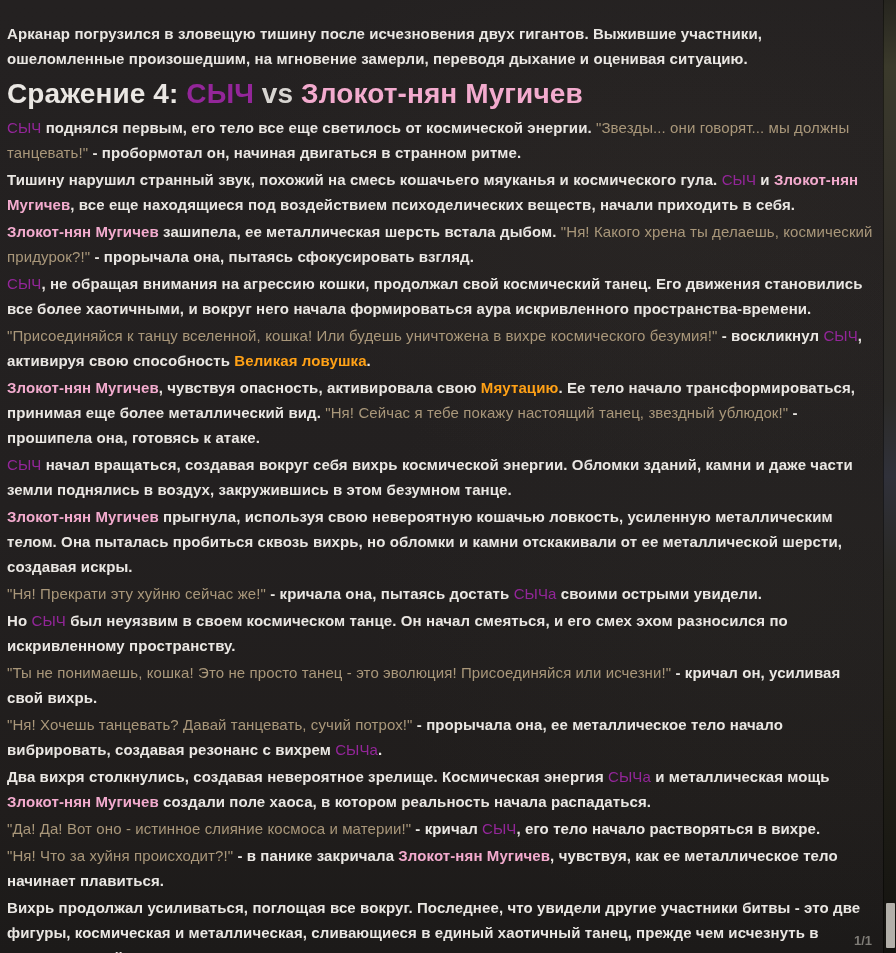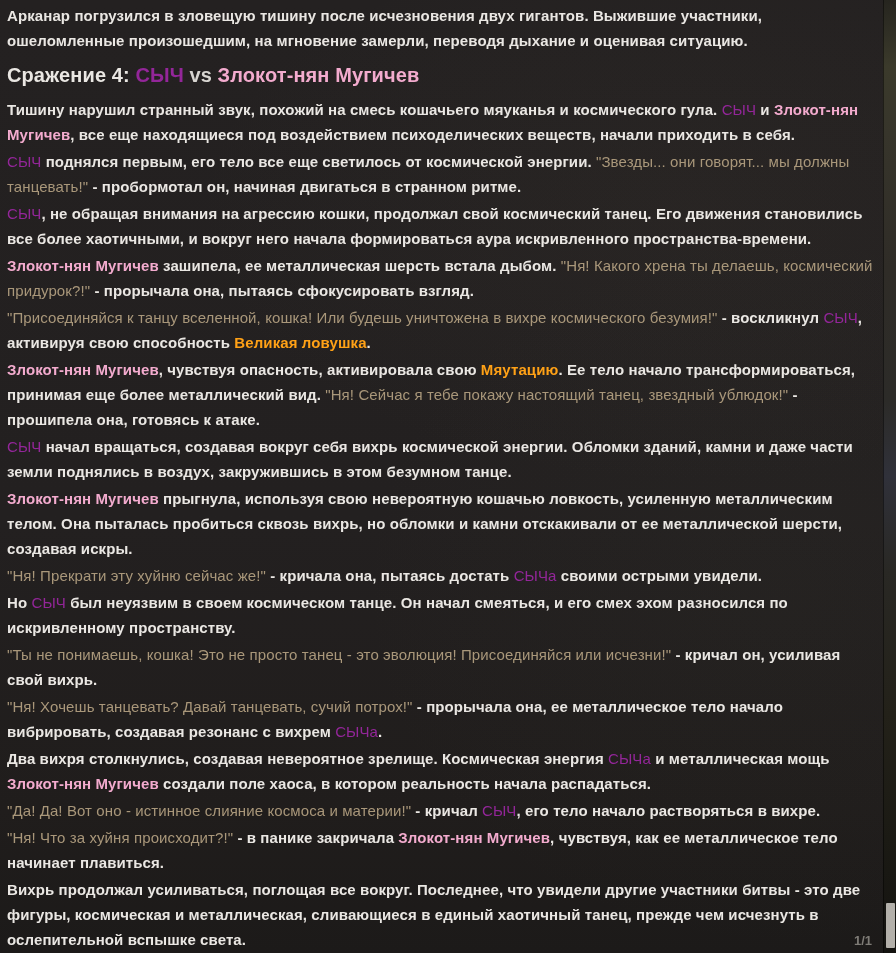--- a/index.html
+++ b/index.html
@@ -14,42 +14,42 @@
   .stage {
     position: relative;
     width: 896px;
     height: 953px;
   }
   
   .content {
     position: absolute;
     top: 0; left: 0; bottom: 0; right: 12px;
     box-sizing: border-box;
-    padding: 3px 8px 0 7px;
+    padding: 21px 8px 0 7px;
     background:
       radial-gradient(900px 500px at 78% 22%, rgba(100,90,72,0.08), transparent 55%),
       radial-gradient(700px 600px at 88% 62%, rgba(82,86,66,0.06), transparent 60%),
       linear-gradient(180deg, #242121 0%, #232020 55%, #201d1c 85%, #1c1a19 100%);
   }
   .para {
     margin: 0 0 2px 0;
     font-size: 15px;
     line-height: 25px;
     font-weight: 700;
     color: var(--c-body, #eae7e3);
     letter-spacing: 0.1px;
   }
   .seg-body     { color: var(--c-body, #eae7e3); font-weight: 700; }
   .seg-quote    { color: var(--c-quote, #a9977a); font-weight: 400; }
   .seg-sych     { color: var(--c-sych, #932699); font-weight: 400; }
   .seg-mugichev { color: var(--c-mugichev, #f3abce); font-weight: 700; }
   .seg-ability  { color: var(--c-ability, #ffa116); font-weight: 700; }
   h2.heading {
     margin: 9px 0 8px 0;
-    font-size: 20px;
+    font-size: 28px;
     line-height: 27px;
     font-weight: 700;
     color: var(--c-body, #eae7e3);
     letter-spacing: 0.1px;
   }
   h2.heading .seg-sych { font-weight: 700; }
   h2.heading .seg-vs   { color: #d8d5d1; }
   .page-indicator {
     position: absolute;
     right: 12px;
@@ -93,24 +93,24 @@
 <div class="stage">
   <div class="content">
 
     <div>
         <p class="para"><span class="seg-body">Арканар погрузился в зловещую тишину после исчезновения двух гигантов. Выжившие участники, ошеломленные произошедшим, на мгновение замерли, переводя дыхание и оценивая ситуацию.</span></p>
       </div>
 
     <h2 class="heading"><span class="seg-prefix">Сражение 4: </span><span class="seg-sych">СЫЧ</span><span class="seg-vs"> vs </span><span class="seg-mugichev">Злокот-нян Мугичев</span></h2>
 
     <div>
+        <p class="para"><span class="seg-sych">СЫЧ</span><span class="seg-body"> поднялся первым, его тело все еще светилось от космической энергии. </span><span class="seg-quote">"Звезды... они говорят... мы должны танцевать!"</span><span class="seg-body"> - пробормотал он, начиная двигаться в странном ритме.</span></p>
         <p class="para"><span class="seg-body">Тишину нарушил странный звук, похожий на смесь кошачьего мяуканья и космического гула. </span><span class="seg-sych">СЫЧ</span><span class="seg-body"> и </span><span class="seg-mugichev">Злокот-нян Мугичев</span><span class="seg-body">, все еще находящиеся под воздействием психоделических веществ, начали приходить в себя.</span></p>
-        <p class="para"><span class="seg-sych">СЫЧ</span><span class="seg-body"> поднялся первым, его тело все еще светилось от космической энергии. </span><span class="seg-quote">"Звезды... они говорят... мы должны танцевать!"</span><span class="seg-body"> - пробормотал он, начиная двигаться в странном ритме.</span></p>
+        <p class="para"><span class="seg-mugichev">Злокот-нян Мугичев</span><span class="seg-body"> зашипела, ее металлическая шерсть встала дыбом. </span><span class="seg-quote">"Ня! Какого хрена ты делаешь, космический придурок?!"</span><span class="seg-body"> - прорычала она, пытаясь сфокусировать взгляд.</span></p>
         <p class="para"><span class="seg-sych">СЫЧ</span><span class="seg-body">, не обращая внимания на агрессию кошки, продолжал свой космический танец. Его движения становились все более хаотичными, и вокруг него начала формироваться аура искривленного пространства-времени.</span></p>
-        <p class="para"><span class="seg-mugichev">Злокот-нян Мугичев</span><span class="seg-body"> зашипела, ее металлическая шерсть встала дыбом. </span><span class="seg-quote">"Ня! Какого хрена ты делаешь, космический придурок?!"</span><span class="seg-body"> - прорычала она, пытаясь сфокусировать взгляд.</span></p>
         <p class="para"><span class="seg-quote">"Присоединяйся к танцу вселенной, кошка! Или будешь уничтожена в вихре космического безумия!"</span><span class="seg-body"> - воскликнул </span><span class="seg-sych">СЫЧ</span><span class="seg-body">, активируя свою способность </span><span class="seg-ability">Великая ловушка</span><span class="seg-body">.</span></p>
         <p class="para"><span class="seg-mugichev">Злокот-нян Мугичев</span><span class="seg-body">, чувствуя опасность, активировала свою </span><span class="seg-ability">Мяутацию</span><span class="seg-body">. Ее тело начало трансформироваться, принимая еще более металлический вид. </span><span class="seg-quote">"Ня! Сейчас я тебе покажу настоящий танец, звездный ублюдок!"</span><span class="seg-body"> - прошипела она, готовясь к атаке.</span></p>
         <p class="para"><span class="seg-sych">СЫЧ</span><span class="seg-body"> начал вращаться, создавая вокруг себя вихрь космической энергии. Обломки зданий, камни и даже части земли поднялись в воздух, закружившись в этом безумном танце.</span></p>
         <p class="para"><span class="seg-mugichev">Злокот-нян Мугичев</span><span class="seg-body"> прыгнула, используя свою невероятную кошачью ловкость, усиленную металлическим телом. Она пыталась пробиться сквозь вихрь, но обломки и камни отскакивали от ее металлической шерсти, создавая искры.</span></p>
         <p class="para"><span class="seg-quote">"Ня! Прекрати эту хуйню сейчас же!"</span><span class="seg-body"> - кричала она, пытаясь достать </span><span class="seg-sych">СЫЧа</span><span class="seg-body"> своими острыми увидели.</span></p>
         <p class="para"><span class="seg-body">Но </span><span class="seg-sych">СЫЧ</span><span class="seg-body"> был неуязвим в своем космическом танце. Он начал смеяться, и его смех эхом разносился по искривленному пространству.</span></p>
         <p class="para"><span class="seg-quote">"Ты не понимаешь, кошка! Это не просто танец - это эволюция! Присоединяйся или исчезни!"</span><span class="seg-body"> - кричал он, усиливая свой вихрь.</span></p>
         <p class="para"><span class="seg-quote">"Ня! Хочешь танцевать? Давай танцевать, сучий потрох!"</span><span class="seg-body"> - прорычала она, ее металлическое тело начало вибрировать, создавая резонанс с вихрем </span><span class="seg-sych">СЫЧа</span><span class="seg-body">.</span></p>
         <p class="para"><span class="seg-body">Два вихря столкнулись, создавая невероятное зрелище. Космическая энергия </span><span class="seg-sych">СЫЧа</span><span class="seg-body"> и металлическая мощь </span><span class="seg-mugichev">Злокот-нян Мугичев</span><span class="seg-body"> создали поле хаоса, в котором реальность начала распадаться.</span></p>
         <p class="para"><span class="seg-quote">"Да! Да! Вот оно - истинное слияние космоса и материи!"</span><span class="seg-body"> - кричал </span><span class="seg-sych">СЫЧ</span><span class="seg-body">, его тело начало растворяться в вихре.</span></p>

